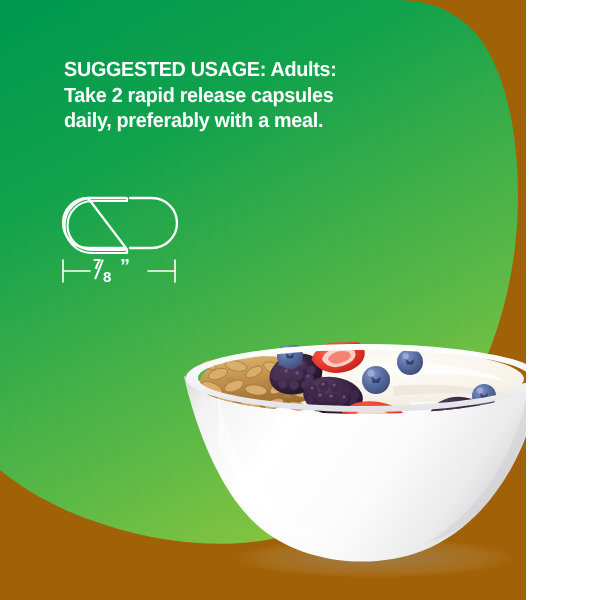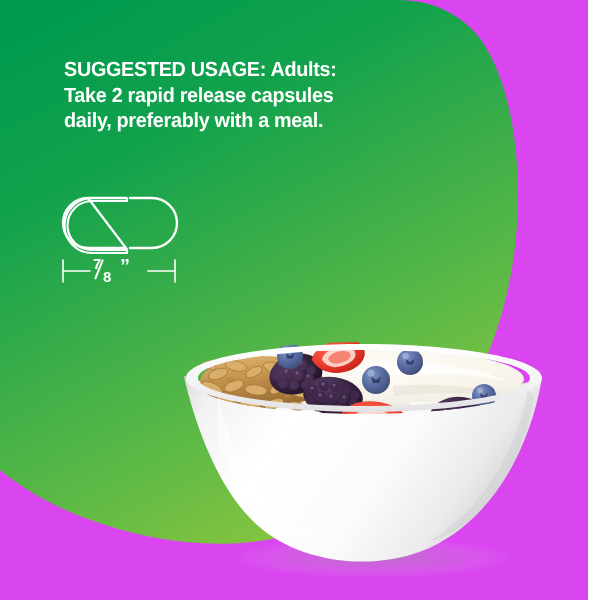--- a/index.html
+++ b/index.html
@@ -5,22 +5,22 @@
 <style>
   html,body{margin:0;padding:0;}
   body{
     width:600px;height:600px;
     background:#ffffff;
     font-family:"Liberation Sans","DejaVu Sans",sans-serif;
     overflow:hidden;
   }
   #stage{
     position:relative;
-    width:588px;height:600px;
-    background:#d946ef;
+    width:526px;height:600px;
+    background:#a16207;
     overflow:hidden;
   }
 
   
   .blob-wrap{
     position:absolute;left:0;top:0;width:600px;height:600px;
     pointer-events:none;
   }
   .blob-wrap svg{display:block;width:600px;height:600px;}
 

